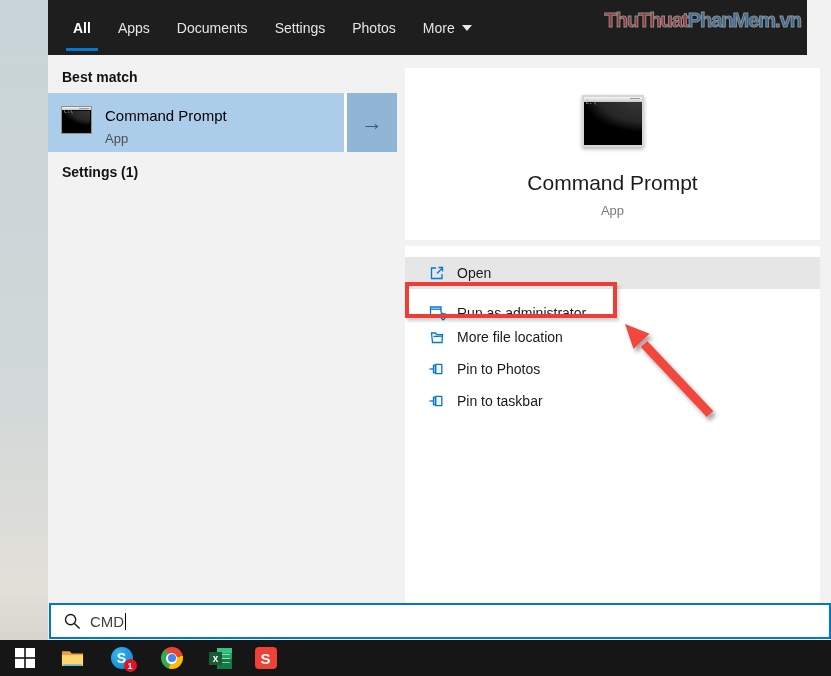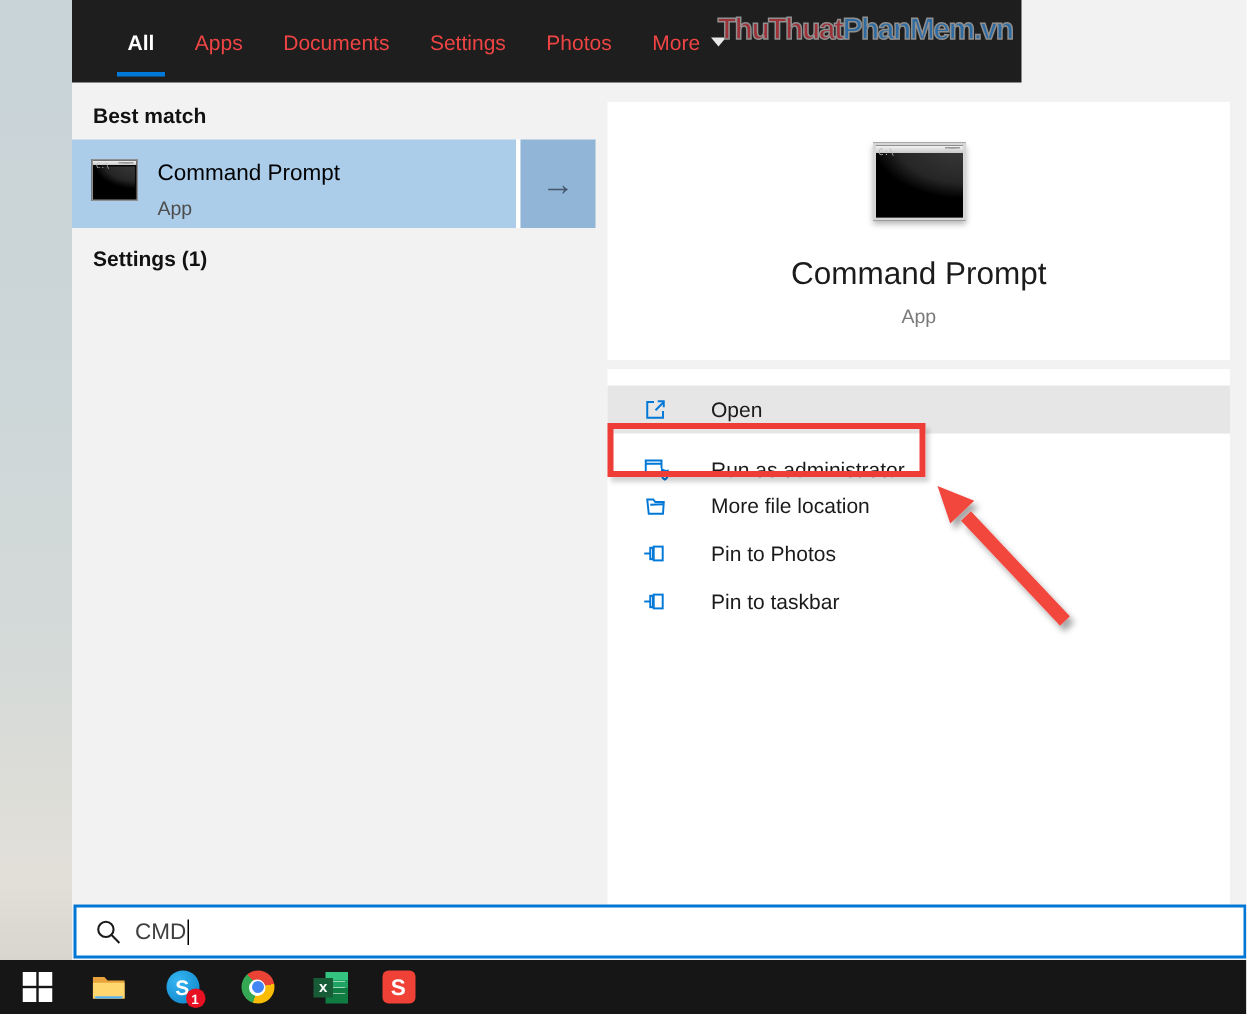--- a/index.html
+++ b/index.html
@@ -5,23 +5,23 @@
   * { margin:0; padding:0; box-sizing:border-box; }
   html,body { width:831px; height:676px; }
   body { font-family:"Liberation Sans","DejaVu Sans",sans-serif; background:#fff; overflow:hidden; }
   #root { position:relative; width:831px; height:676px; background:#f2f2f2; overflow:hidden; }
 
   
   .desktop-strip { position:absolute; left:0; top:0; width:48px; height:640px;
     background:linear-gradient(180deg,#c9d4d8 0%,#ccd6d8 35%,#d3d9d8 65%,#e2dfd8 92%,#d8d5cf 100%); }
 
   
-  .tabbar { position:absolute; left:48px; top:0; width:633px; height:55px; background:#1e1e1e;
-    display:flex; align-items:flex-end; padding-left:37px; }
-  .tab { position:relative; color:#ef4444; font-size:14px; margin-right:27px; height:55px;
+  .tabbar { position:absolute; left:48px; top:0; width:759px; height:55px; background:#1e1e1e;
+    display:flex; align-items:flex-end; padding-left:25px; }
+  .tab { position:relative; color:#e5e5e5; font-size:14px; margin-right:27px; height:55px;
     display:flex; align-items:center; cursor:default; white-space:nowrap; }
   .tab.selected { color:#fff; font-weight:bold; }
   .tab.selected::after { content:""; position:absolute; left:-7px; right:-7px; bottom:4px; height:3px; background:#0078d7; }
   .tab .caret { display:inline-block; margin-left:7px; width:0; height:0;
     border-left:5px solid transparent; border-right:5px solid transparent; border-top:6px solid #e8e8e8; }
 
   .watermark { position:absolute; right:6px; top:9px; font-size:20px; font-weight:800; letter-spacing:-1px;
     -webkit-text-stroke:1px #8f8f8f; white-space:nowrap; }
   .wm-red { color:#9e3038; }
   .wm-blue { color:#2d6ba3; }
@@ -63,21 +63,21 @@
   .big-cmd .tb { height:5px; }
   .big-cmd .scr { top:5px; left:0; right:0; bottom:0; }
   .big-cmd .pr { font-size:6px; }
   .app-title { position:absolute; left:0; width:100%; top:103px; text-align:center; font-size:21px; color:#1b1b1b; }
   .app-sub { position:absolute; left:0; width:100%; top:135px; text-align:center; font-size:13px; color:#7a7a7a; }
 
   .card-actions { position:absolute; left:357px; top:185px; width:415px; height:362px; background:#fff; }
   .action-row { position:absolute; left:0; width:415px; height:32px; display:flex; align-items:center; cursor:default; }
   .action-row.hl { background:#e6e6e6; }
   .action-row .aicon { width:18px; height:18px; margin-left:23px; flex:0 0 auto; }
-  .action-row .albl { margin-left:28px; font-size:14px; color:#1a1a1a; }
+  .action-row .albl { margin-left:11px; font-size:14px; color:#1a1a1a; }
   .r0{top:11px;} .r1{top:43px;align-items:flex-end;} .r2{top:75px;} .r3{top:107px;} .r4{top:139px;}
   .aicon svg { width:18px; height:18px; display:block; }
   .aicon path, .aicon rect, .aicon line { stroke:#0078d7; stroke-width:1.3; fill:none; }
 
   
   .anno-rect { position:absolute; left:405px; top:282px; width:212px; height:36px;
     border:4px solid #ee3c37; box-shadow:2px 3px 3px rgba(0,0,0,.18); pointer-events:none; }
   .anno-arrow { position:absolute; left:598px; top:310px; width:130px; height:115px; pointer-events:none; }
 
   

